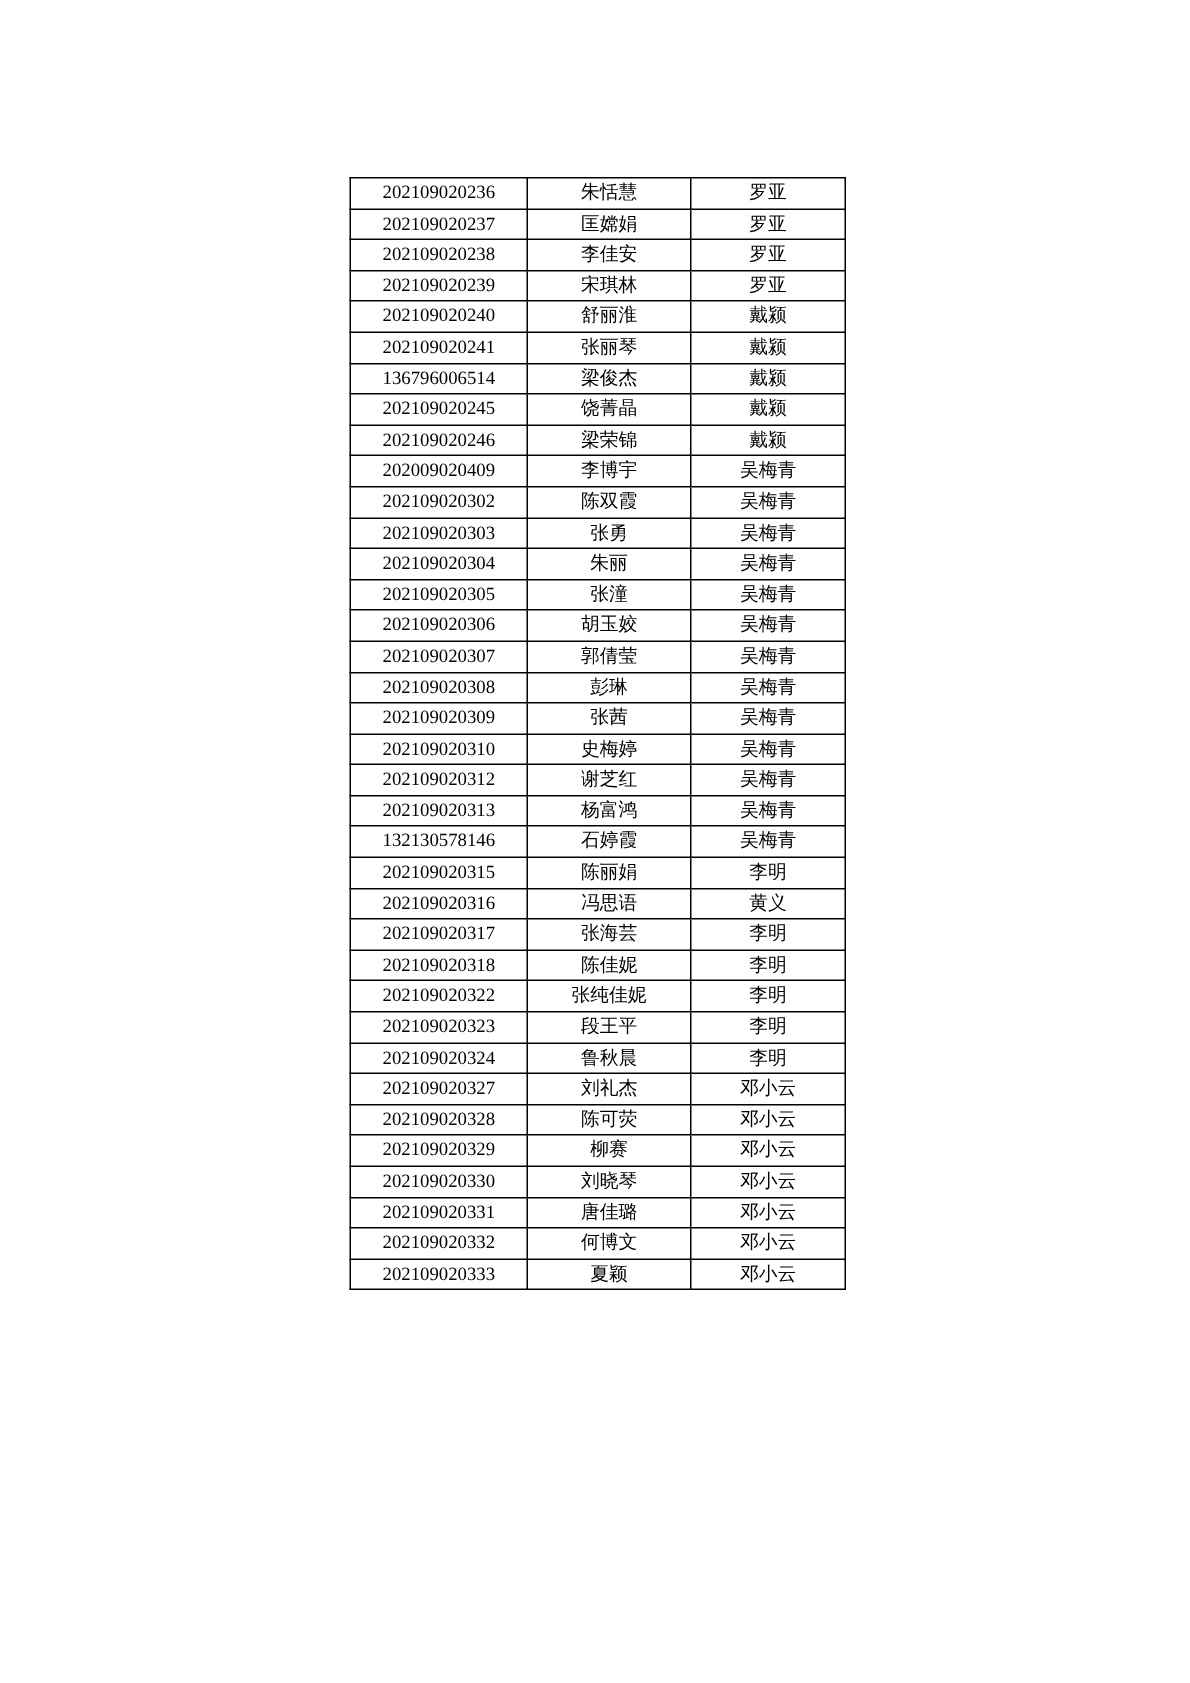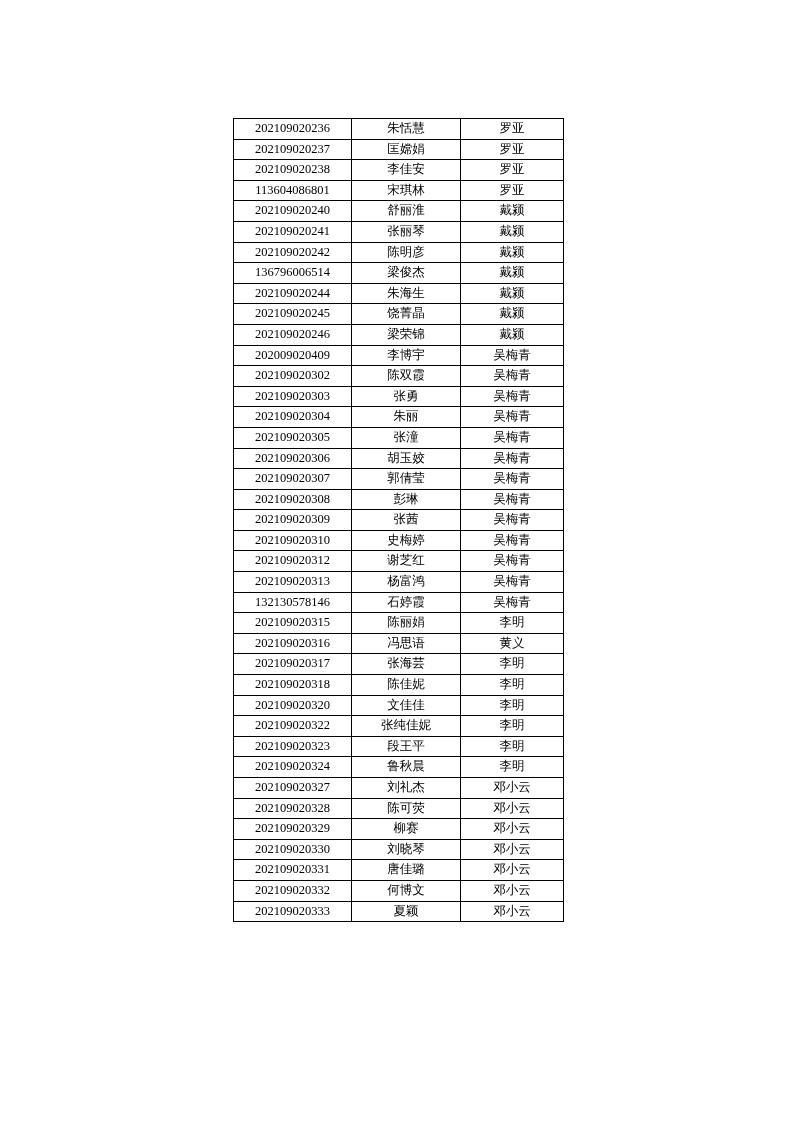--- a/index.html
+++ b/index.html
@@ -60,47 +60,37 @@
           <td>202109020237</td>
           <td>匡嫦娟</td>
           <td>罗亚</td>
         </tr>
         <tr>
           <td>202109020238</td>
           <td>李佳安</td>
           <td>罗亚</td>
         </tr>
         <tr>
-          <td>113604086801</td>
+          <td>202109020239</td>
           <td>宋琪林</td>
           <td>罗亚</td>
         </tr>
         <tr>
           <td>202109020240</td>
           <td>舒丽淮</td>
           <td>戴颍</td>
         </tr>
         <tr>
           <td>202109020241</td>
           <td>张丽琴</td>
           <td>戴颍</td>
         </tr>
         <tr>
-          <td>202109020242</td>
-          <td>陈明彦</td>
-          <td>戴颍</td>
-        </tr>
-        <tr>
           <td>136796006514</td>
           <td>梁俊杰</td>
-          <td>戴颍</td>
-        </tr>
-        <tr>
-          <td>202109020244</td>
-          <td>朱海生</td>
           <td>戴颍</td>
         </tr>
         <tr>
           <td>202109020245</td>
           <td>饶菁晶</td>
           <td>戴颍</td>
         </tr>
         <tr>
           <td>202109020246</td>
           <td>梁荣锦</td>
@@ -182,25 +172,20 @@
           <td>黄义</td>
         </tr>
         <tr>
           <td>202109020317</td>
           <td>张海芸</td>
           <td>李明</td>
         </tr>
         <tr>
           <td>202109020318</td>
           <td>陈佳妮</td>
-          <td>李明</td>
-        </tr>
-        <tr>
-          <td>202109020320</td>
-          <td>文佳佳</td>
           <td>李明</td>
         </tr>
         <tr>
           <td>202109020322</td>
           <td>张纯佳妮</td>
           <td>李明</td>
         </tr>
         <tr>
           <td>202109020323</td>
           <td>段王平</td>

